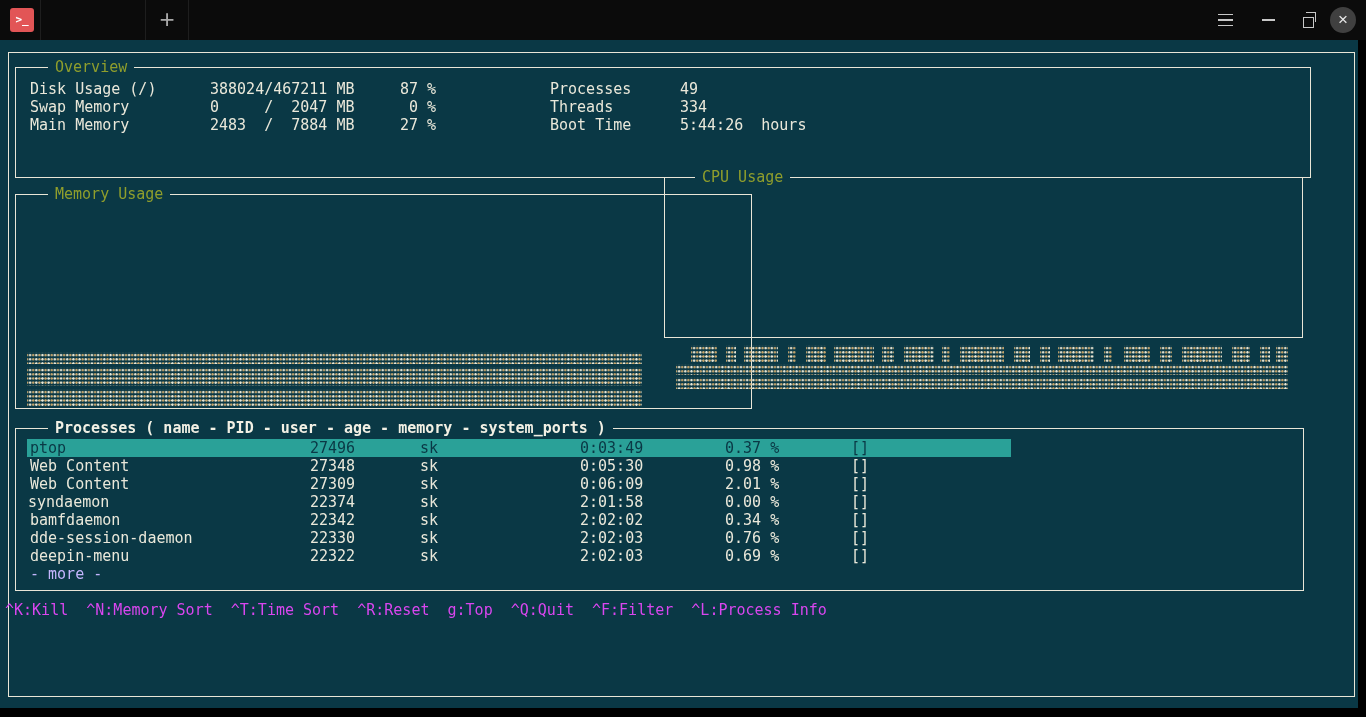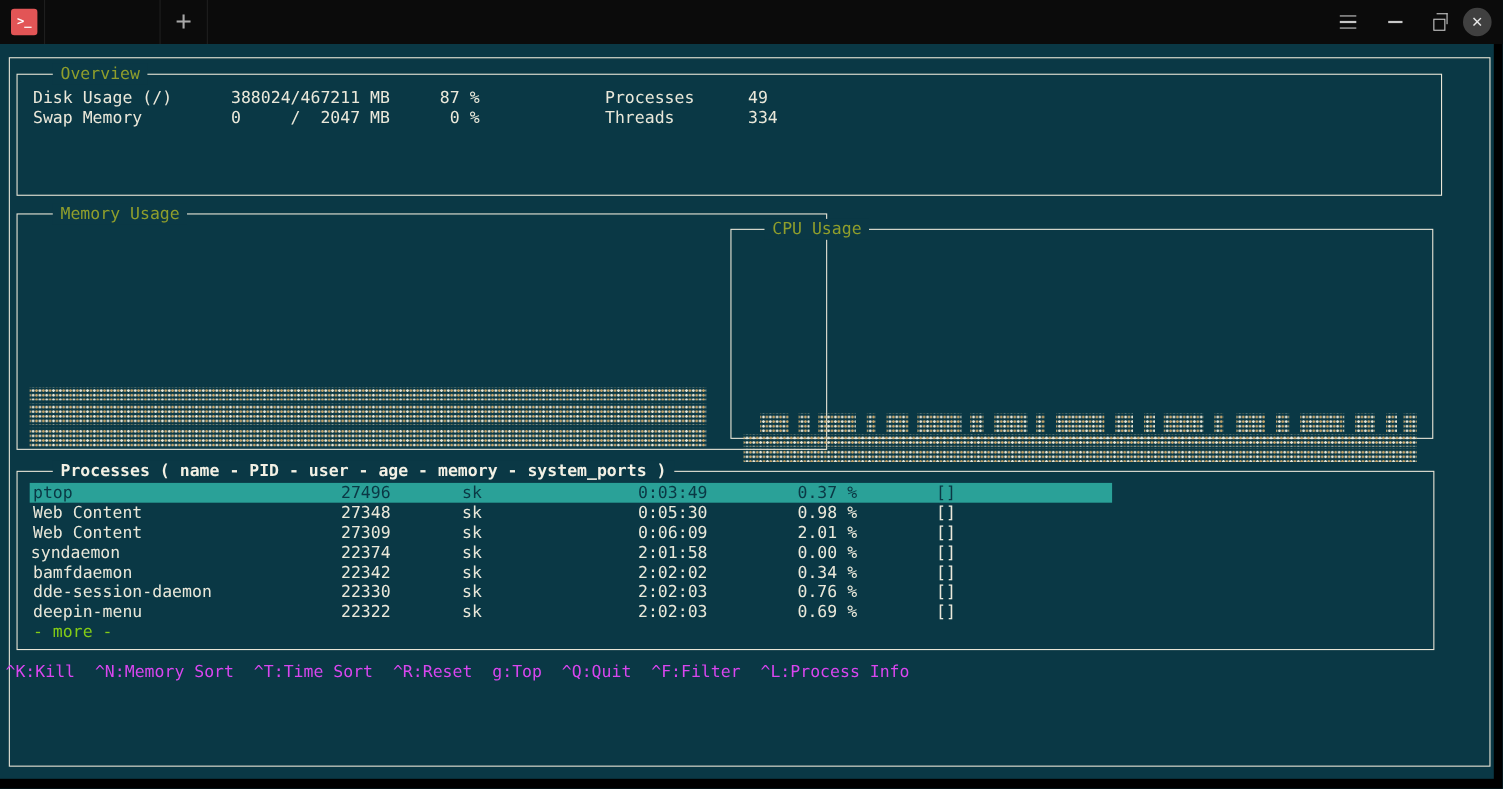--- a/index.html
+++ b/index.html
@@ -59,21 +59,21 @@
       radial-gradient(circle,#ece8d6 1.05px,rgba(0,0,0,0) 1.35px),
       radial-gradient(circle,#c9a86e 1.05px,rgba(0,0,0,0) 1.35px);
     background-size:6.2px 4.2px,6.2px 4.2px;
     background-position:0 1px,3.1px 1px;
   }
   
   .prow{position:absolute;left:0;right:0;height:18px}
   .prow.sel:before{content:"";position:absolute;left:11px;top:0;width:984px;height:18px;background:#2aa198}
   .prow.sel .pc{color:#0a3845}
   .pc{position:absolute;top:0;white-space:pre;z-index:1}
-  .more{color:#84cc16}
+  .more{color:#c4b5fd}
   .keys{position:absolute;left:4px;top:560px;white-space:pre;color:#d946ef}
 </style>
 </head>
 <body>
 
 <div class="titlebar">
   <span class="term-icon">&gt;_</span>
   <div class="tb-sep" style="left:40px"></div>
   <div class="tb-sep" style="left:145px"></div>
   <div class="new-tab">+</div>
@@ -111,30 +111,37 @@
         <span class="abs" style="left:534px">Processes</span>
         <span class="abs" style="left:664px">49</span>
       </div>
       <div class="ov-row" style="top:30px">
         <span class="abs" style="left:14px">Swap Memory</span>
         <span class="abs" style="left:194px">0     /  2047 MB</span>
         <span class="abs right" style="left:346px;width:74px">0 %</span>
         <span class="abs" style="left:534px">Threads</span>
         <span class="abs" style="left:664px">334</span>
       </div>
+      <div class="ov-row" style="top:48px">
+        <span class="abs" style="left:14px">Main Memory</span>
+        <span class="abs" style="left:194px">2483  /  7884 MB</span>
+        <span class="abs right" style="left:346px;width:74px">27 %</span>
+        <span class="abs" style="left:534px">Boot Time</span>
+        <span class="abs" style="left:664px">5:44:26  hours</span>
+      </div>
     </div>
 
     <div class="box" style="left:6px;top:141px;width:737px;height:215px">
       <span class="box-title" style="left:32px">Memory Usage</span>
       <div class="dots" style="left:11px;top:157px;width:615px;height:12px"></div>
       <div class="dots" style="left:11px;top:172px;width:615px;height:19px"></div>
       <div class="dots" style="left:11px;top:194px;width:615px;height:17px"></div>
     </div>
 
-    <div class="box" style="left:655px;top:155px;width:639px;height:191px">
+    <div class="box" style="left:655px;top:124px;width:639px;height:161px">
       <span class="box-title" style="left:30px">CPU Usage</span>
       <div style="position:absolute;left:11px;top:167px;width:615px;height:17px">
           <div class="dots" style="left: 15px; top: 0px; width: 26px; height: 100%;"></div>
           <div class="dots" style="left: 50px; top: 0px; width: 10px; height: 100%;"></div>
           <div class="dots" style="left: 68px; top: 0px; width: 34px; height: 100%;"></div>
           <div class="dots" style="left: 112px; top: 0px; width: 8px; height: 100%;"></div>
           <div class="dots" style="left: 130px; top: 0px; width: 20px; height: 100%;"></div>
           <div class="dots" style="left: 158px; top: 0px; width: 40px; height: 100%;"></div>
           <div class="dots" style="left: 206px; top: 0px; width: 12px; height: 100%;"></div>
           <div class="dots" style="left: 228px; top: 0px; width: 30px; height: 100%;"></div>

